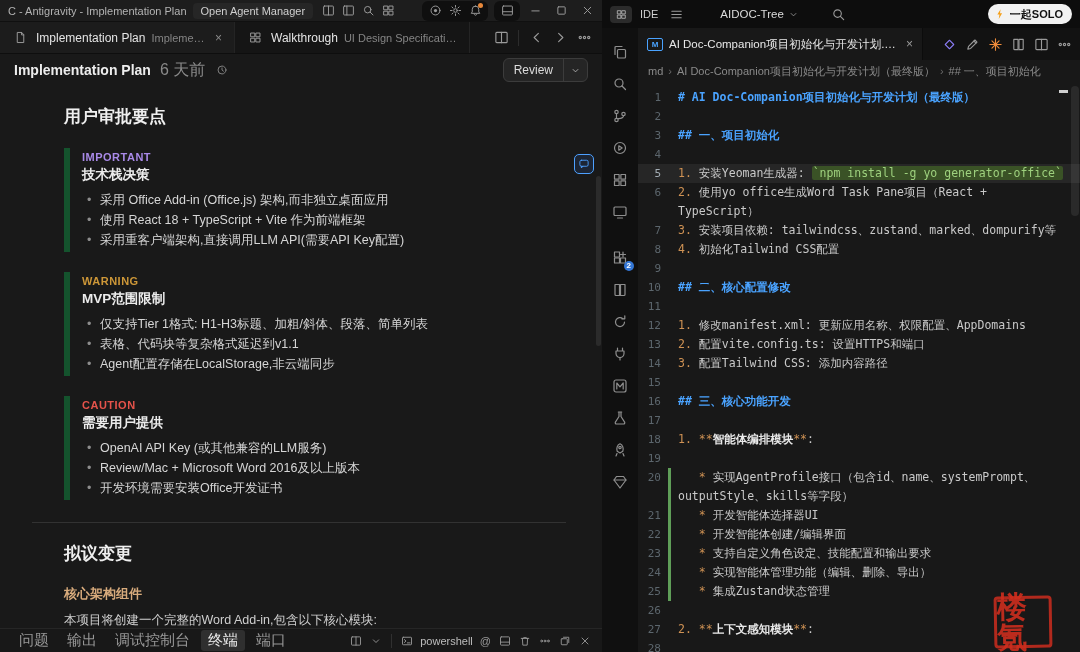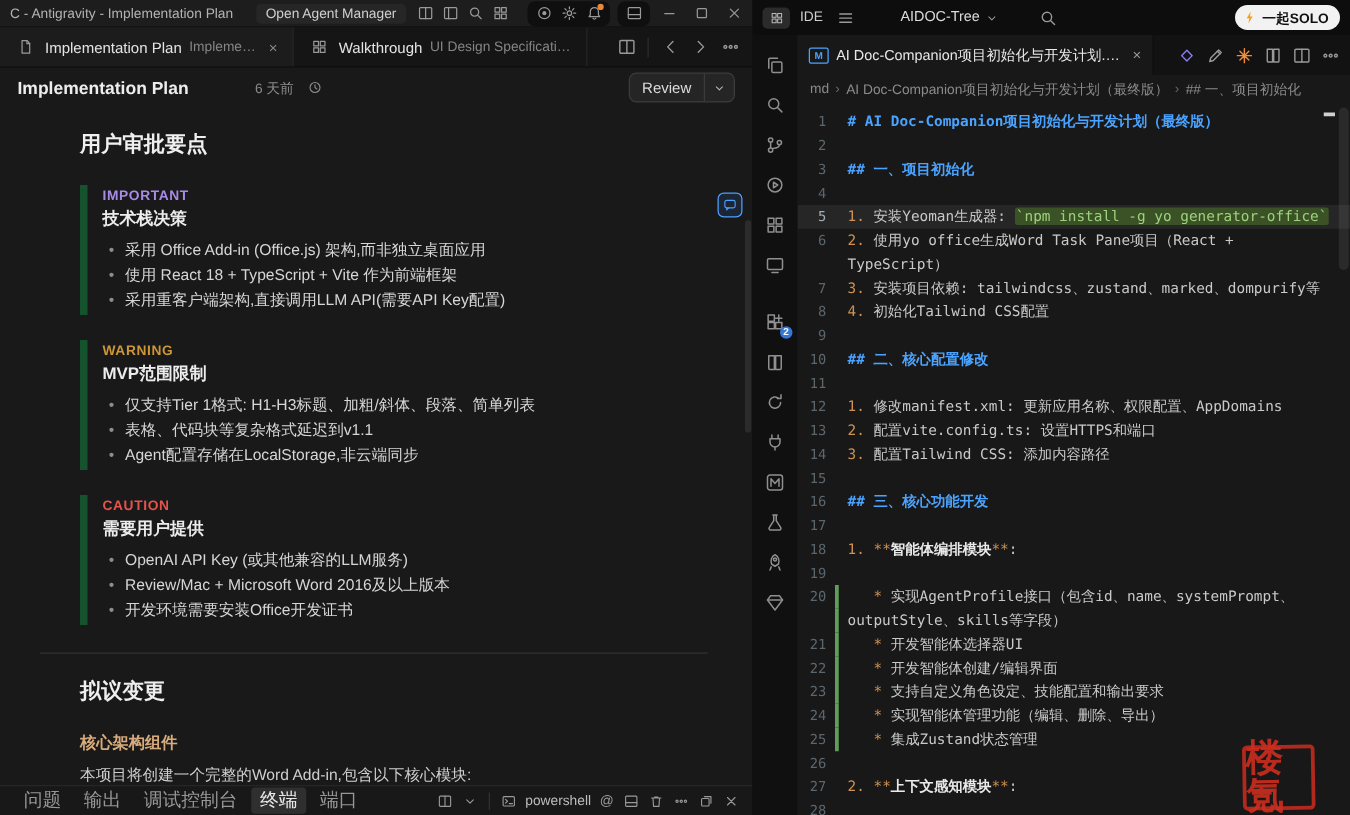--- a/index.html
+++ b/index.html
@@ -11,41 +11,41 @@
   .icbtn{display:inline-flex;align-items:center;justify-content:center;width:20px;height:20px;color:#9a9a9a;position:relative;flex:none;cursor:default;}
   .icbtn.sm .ic{width:13px;height:13px;}
   .icbtn.accent{color:#e06c3e;}
   .icbtn.purple{color:#8a7cf5;}
   .icbtn.orange{color:#f08c3a;}
 
   
   .lp{position:absolute;left:0;top:0;width:602px;height:652px;background:#191919;display:flex;flex-direction:column;}
   .lt{height:22px;background:#1d1d1d;display:flex;align-items:center;font-size:11px;color:#b3b3b3;padding:0 4px;gap:6px;border-bottom:1px solid #101010;}
   .lt-title{white-space:nowrap;overflow:hidden;text-overflow:ellipsis;max-width:205px;padding-left:4px;}
-  .lt-agent{background:#262626;border-radius:4px;padding:2px 8px;color:#cfcfcf;white-space:nowrap;margin-left:12px;}
+  .lt-agent{background:#262626;border-radius:4px;padding:2px 8px;color:#cfcfcf;white-space:nowrap;}
   .lt-cluster{display:flex;align-items:center;gap:2px;}
   .lt-cluster .icbtn{width:18px;height:18px;}
   .lt-cluster .ic{width:13px;height:13px;}
   .lt-cluster.pill{background:#0f0f0f;border-radius:6px;padding:1px 4px;}
   .lt-spacer{flex:1;}
   .lt-cluster.win{gap:8px;margin-right:2px;}
   .dot-badge{position:absolute;top:1px;right:1px;width:5px;height:5px;border-radius:50%;background:#e8883a;}
 
   .ltabs{height:32px;background:#151515;display:flex;align-items:stretch;border-bottom:1px solid #0e0e0e;}
   .ltab{display:flex;align-items:center;gap:6px;padding:0 10px;border-right:1px solid #242424;max-width:235px;}
   .ltab.active{background:#1c1c1c;}
   .ltab .t{font-size:12px;color:#e4e4e4;white-space:nowrap;}
   .ltab .st{font-size:11px;color:#858585;white-space:nowrap;overflow:hidden;text-overflow:ellipsis;min-width:0;}
   .ltab .x{color:#8a8a8a;font-size:12px;padding:0 2px;}
   .ltab-actions{margin-left:auto;display:flex;align-items:center;gap:4px;padding-right:8px;color:#9a9a9a;}
   .ltab-sep{width:1px;height:16px;background:#2c2c2c;margin:0 3px;}
 
   .lheader{height:32px;display:flex;align-items:center;padding:0 14px;gap:9px;}
   .lheader .ht{font-size:14px;font-weight:bold;color:#ededed;}
-  .lheader .age{font-size:11px;color:#8a8a8a;margin-left:44px;}
+  .lheader .age{font-size:16px;color:#8a8a8a;}
   .lheader .icbtn{width:16px;height:16px;color:#8a8a8a;}
   .lheader .icbtn .ic{width:12px;height:12px;}
   .review{margin-left:auto;display:flex;align-items:center;height:24px;background:#252525;border:1px solid #3c3c3c;border-radius:6px;overflow:hidden;}
   .review .rl{font-size:12px;color:#dcdcdc;padding:0 10px;}
   .review .rsep{width:1px;height:100%;background:#3c3c3c;}
   .review .rc{padding:0 6px;color:#bbb;display:flex;align-items:center;}
   .review .rc .ic{width:11px;height:11px;}
 
   .lcontent{flex:1;overflow:hidden;padding:0 0 0 64px;position:relative;}
   .h1{font-size:17px;font-weight:bold;color:#efefef;margin-top:22px;line-height:20px;font-family:Liberation Mono, monospace;}

